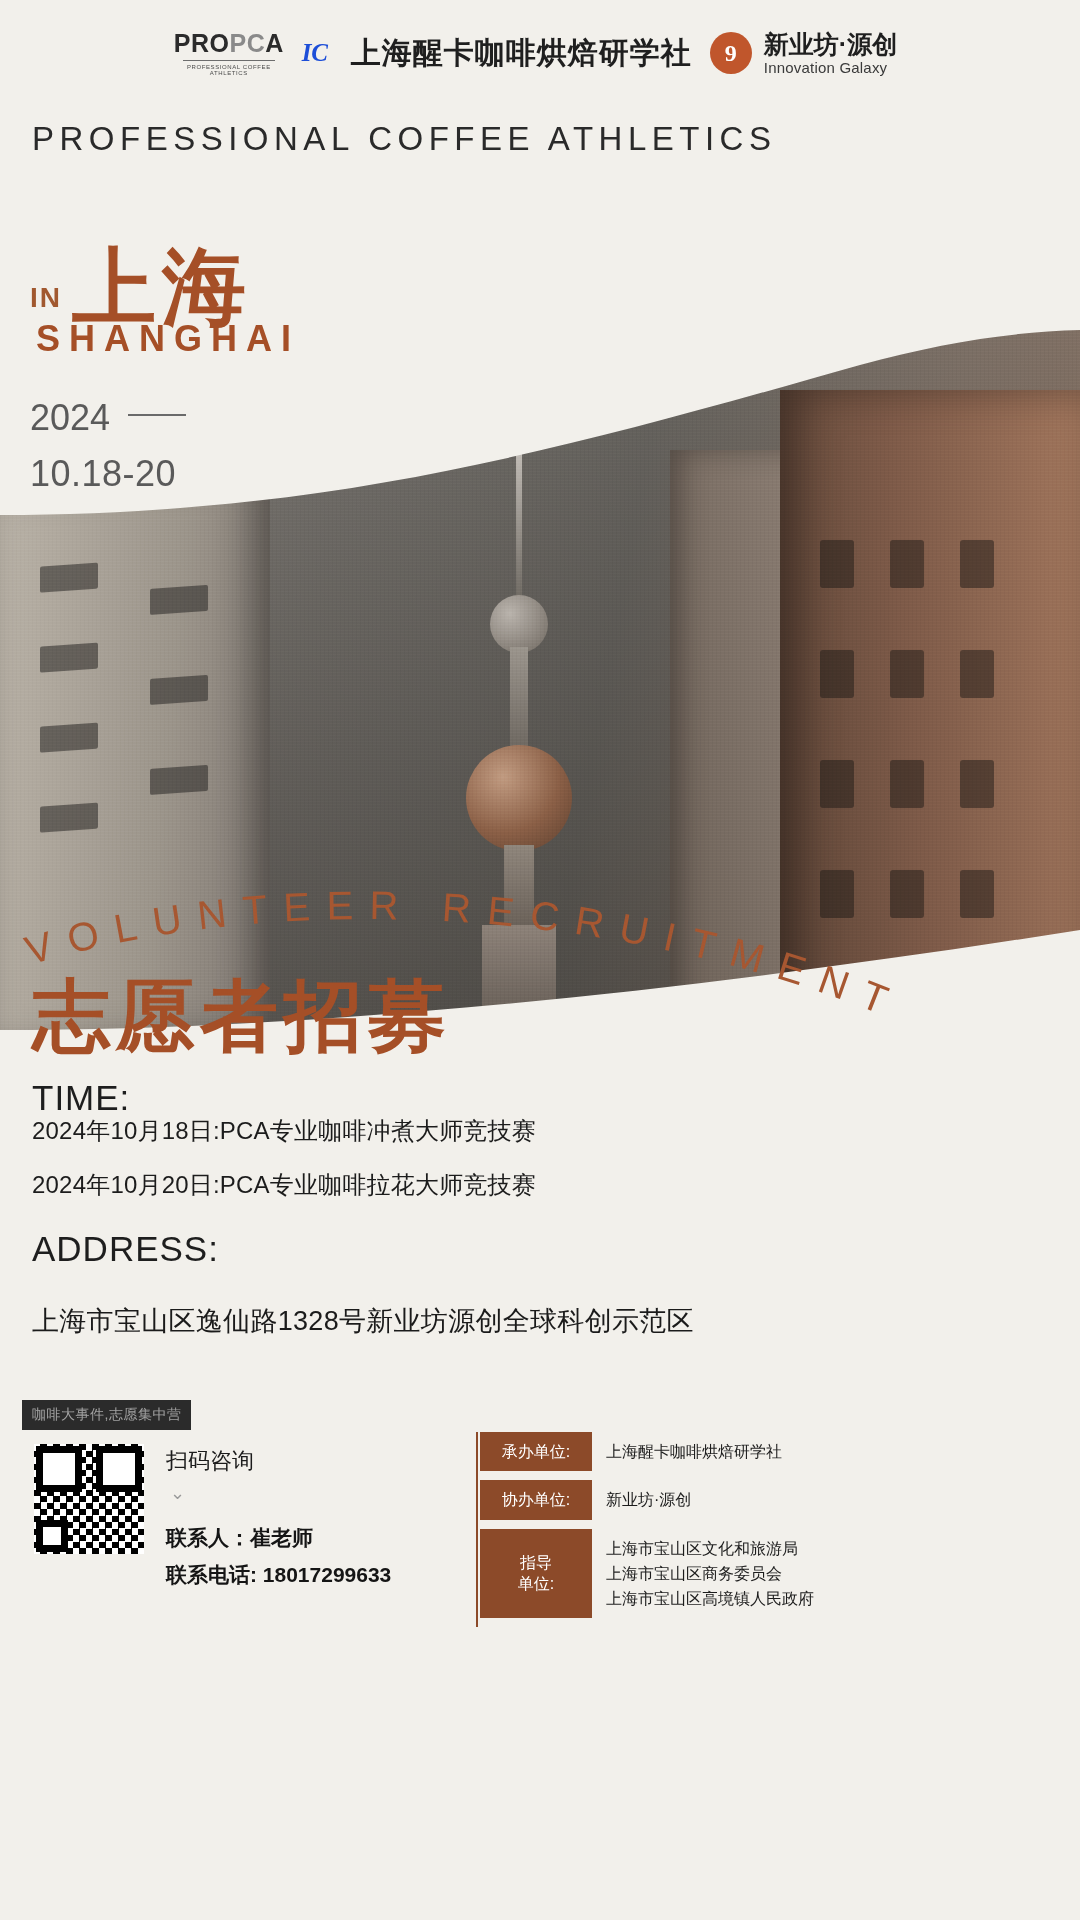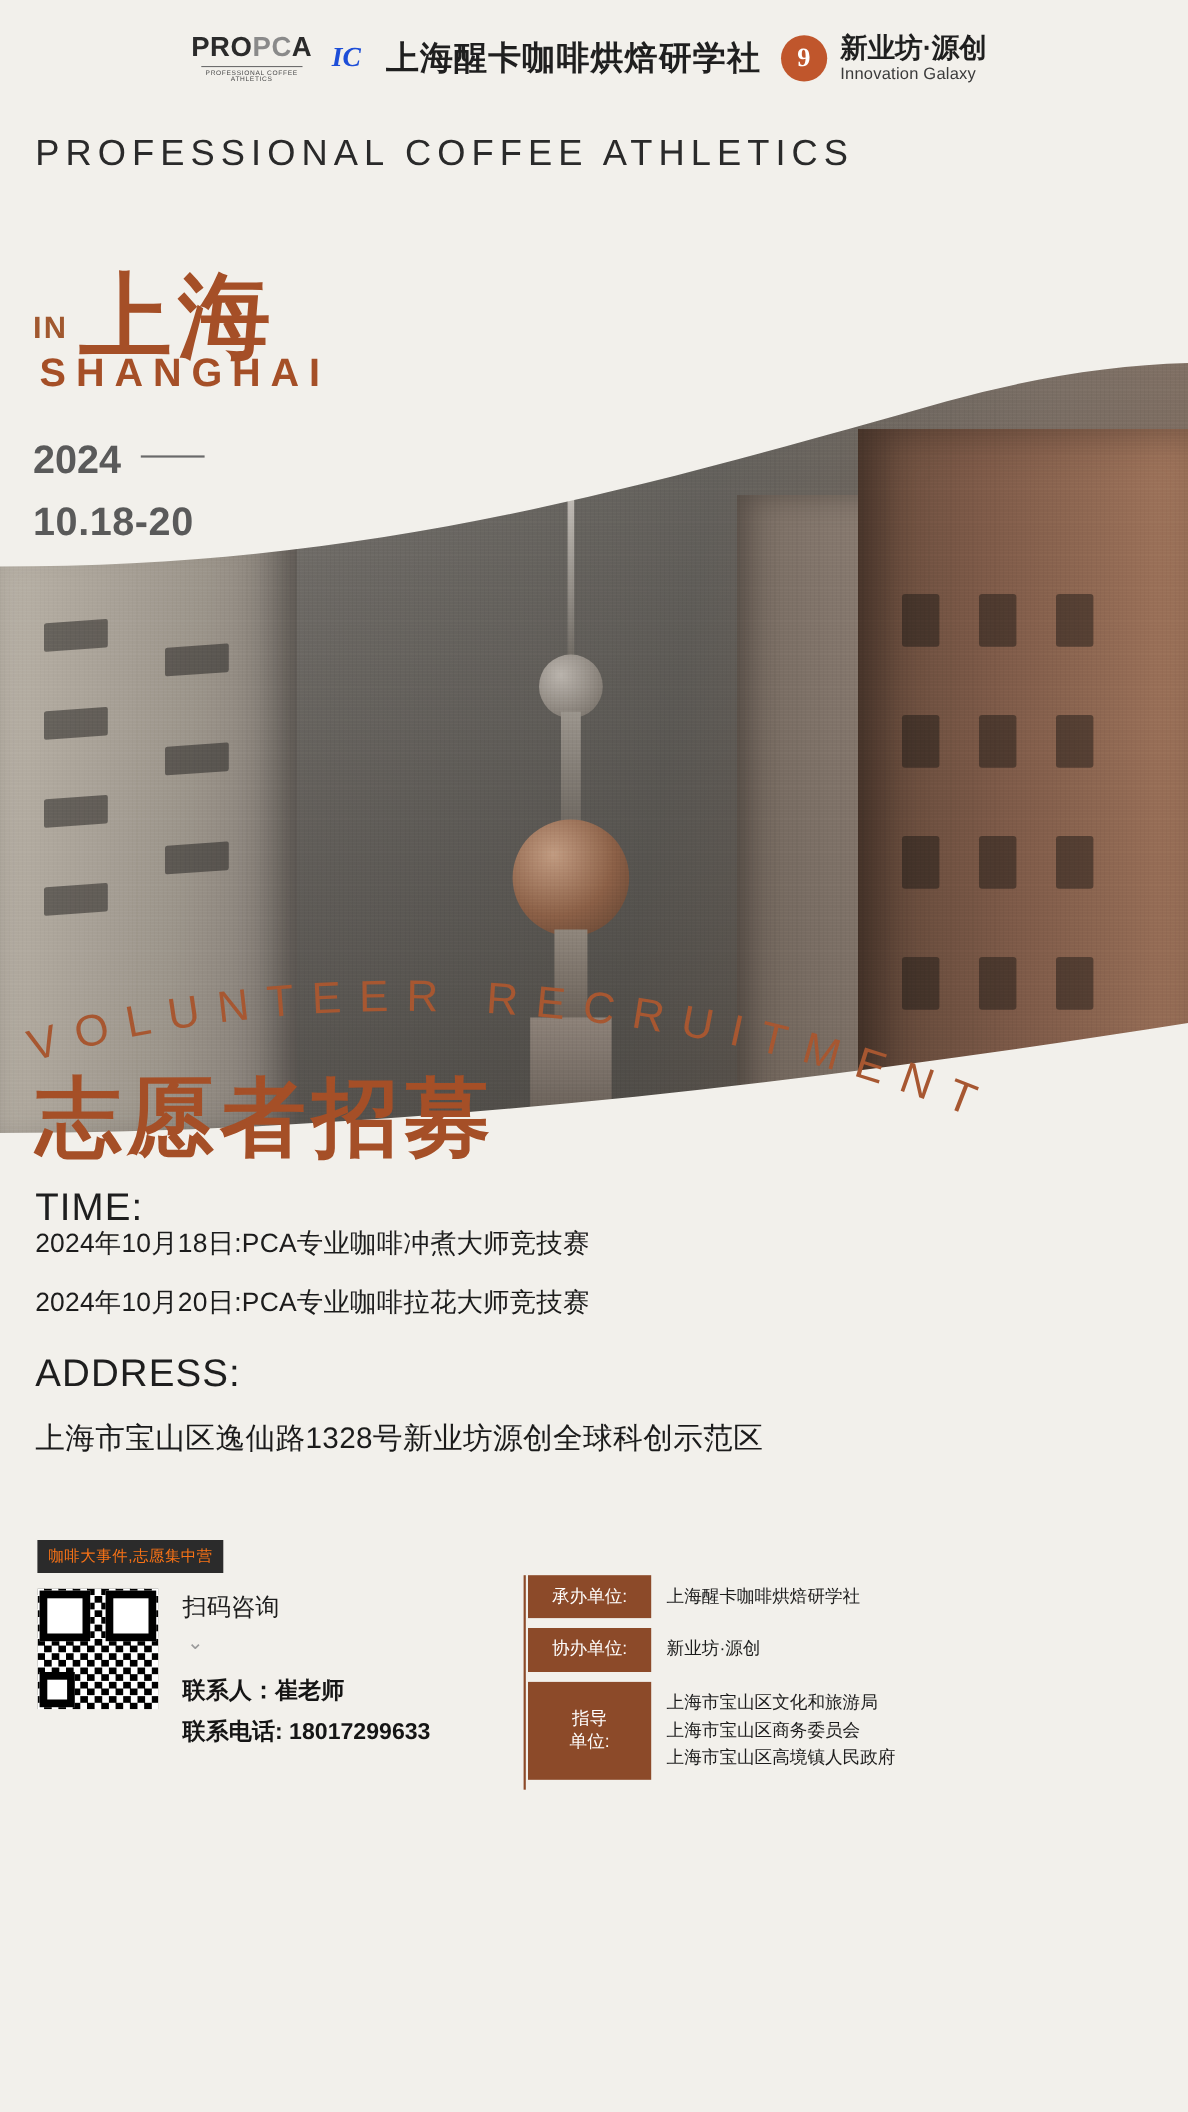--- a/index.html
+++ b/index.html
@@ -89,21 +89,21 @@
     line-height: 0.95; letter-spacing: 6px;
   }
   .city-en {
     position: absolute; top: 318px; left: 36px;
     font-size: 36px; font-weight: 700; color: #a54f27; letter-spacing: 9px;
   }
 
   .date-block {
     position: absolute; top: 390px; left: 30px;
     color: #5a5a5a; font-size: 36px; line-height: 1.55;
-    font-weight: 700;
+    font-weight: 400;
   }
   .date-block .line2 { letter-spacing: 0.5px; }
   .dash {
     display: inline-block; width: 58px; height: 2px;
     background: #6a6a6a; vertical-align: middle; margin: 0 4px 10px 18px;
   }
 
   
   .photo-wrap {
     position: absolute;
@@ -206,28 +206,28 @@
     font-size: 35px; color: #1e1e1e; letter-spacing: 1px; font-weight: 400;
   }
   .time-list { }
   .time-list li {
     list-style: none;
     font-size: 24px; color: #1c1c1c; line-height: 1.05;
     margin-bottom: 29px; letter-spacing: 0.2px;
   }
   .addr-label { margin-top: 32px; }
   .addr-value {
-    margin-top: 20px;
+    margin-top: 34px;
     font-size: 27px; color: #1b1b1b; letter-spacing: 0.3px;
   }
 
   
   .slogan {
-    position: absolute; top: 1400px; left: 34px;
-    background: #2b2b2b; color: #f97316;
+    position: absolute; top: 1400px; left: 22px;
+    background: #2b2b2b; color: #a3a3a3;
     font-size: 14px; padding: 6px 10px; letter-spacing: 0.5px;
   }
   .qr-area { position: absolute; top: 1440px; left: 30px; display: flex; gap: 18px; }
   .qr {
     width: 118px; height: 118px;
     background:
       conic-gradient(#000 0 25%, #fff 0 50%, #000 0 75%, #fff 0 100%);
     background-size: 13px 13px;
     border: 4px solid #f2f0eb;
     position: relative;

